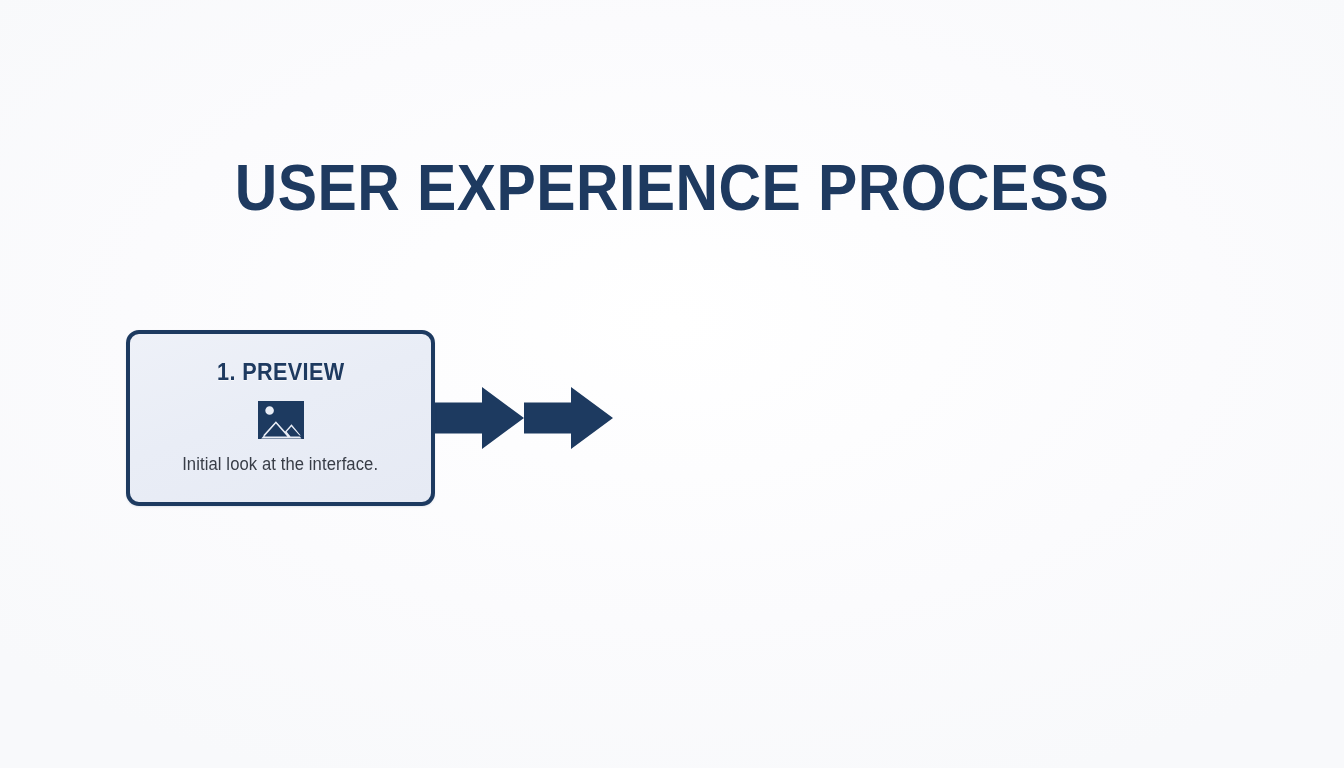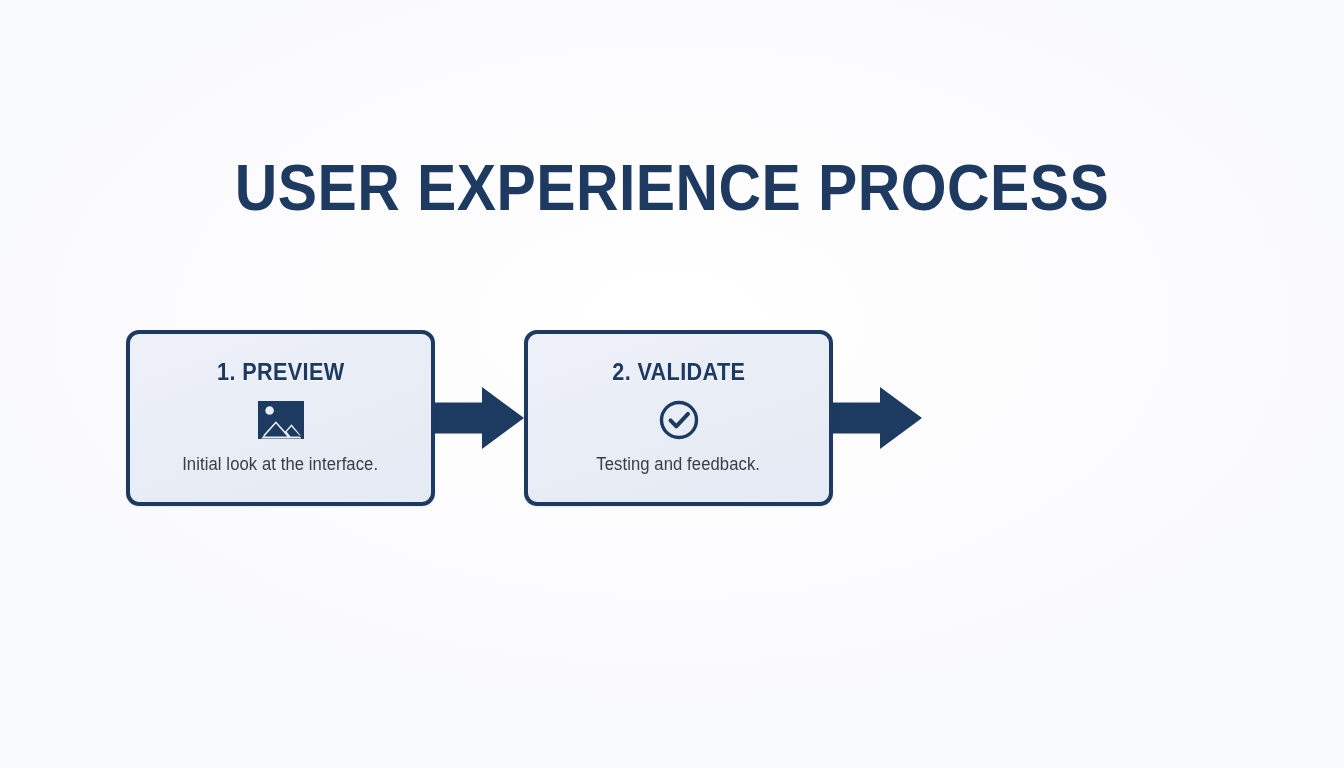--- a/index.html
+++ b/index.html
@@ -136,30 +136,20 @@
     </div>
     <div class="card-caption">Initial look at the interface.</div>
   </div>
 
   <div class="arrow">
     <svg width="89" height="70" viewBox="0 0 89 70" aria-hidden="true">
       <path fill="#1d3a60" d="M0 19.5h47V4l42 31-42 31V50.5H0V19.5Z"></path>
     </svg>
   </div>
 
-  <div class="card">
-    <div class="card-title">2. VALIDATE</div>
-    <div class="card-icon">
-      <svg width="42" height="42" viewBox="0 0 42 42" aria-hidden="true">
-        <circle cx="21" cy="21" r="17.5" fill="none" stroke="#1d3a60" stroke-width="3.4"></circle>
-        <path d="M12.5 21.4l5.8 5.9L30 14.9" fill="none" stroke="#1d3a60" stroke-width="4" stroke-linecap="round" stroke-linejoin="round"></path>
-      </svg>
-    </div>
-    <div class="card-caption">Testing and feedback.</div>
-  </div>
 
   <div class="arrow">
     <svg width="89" height="70" viewBox="0 0 89 70" aria-hidden="true">
       <path fill="#1d3a60" d="M0 19.5h47V4l42 31-42 31V50.5H0V19.5Z"></path>
     </svg>
   </div>
 
 
 </div>
 

